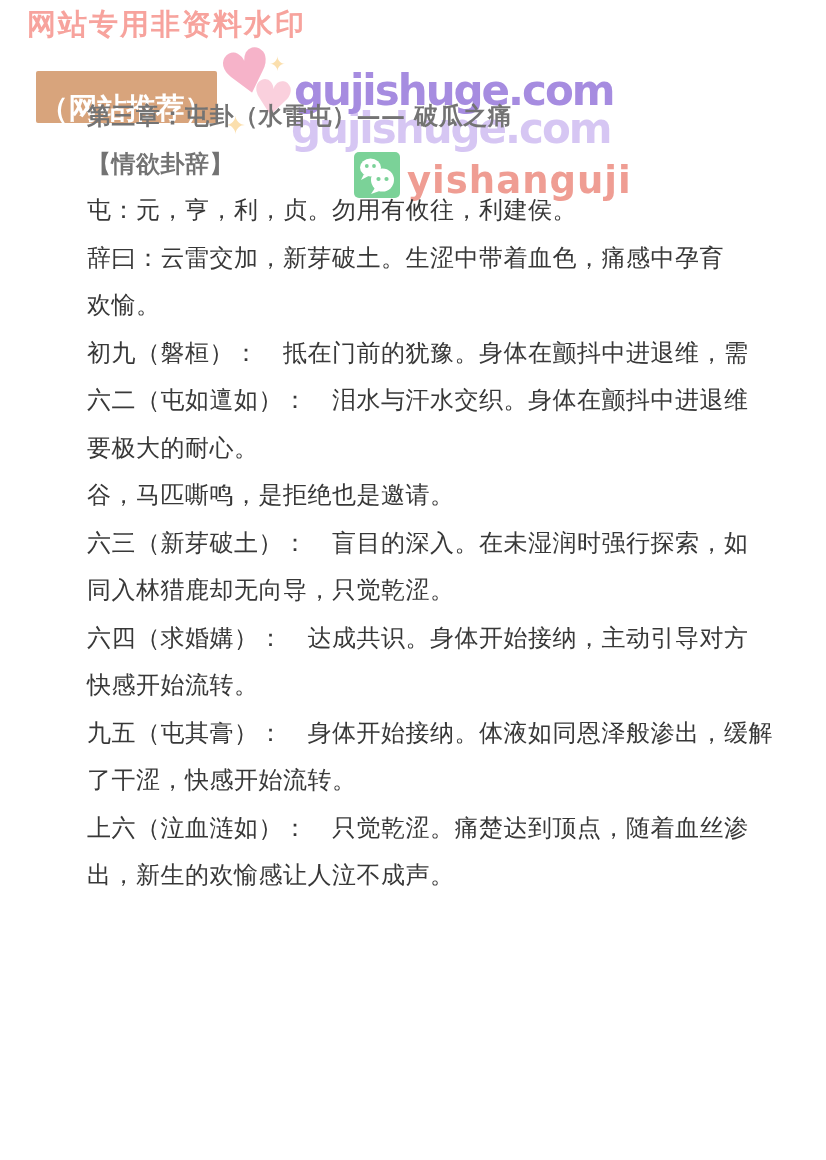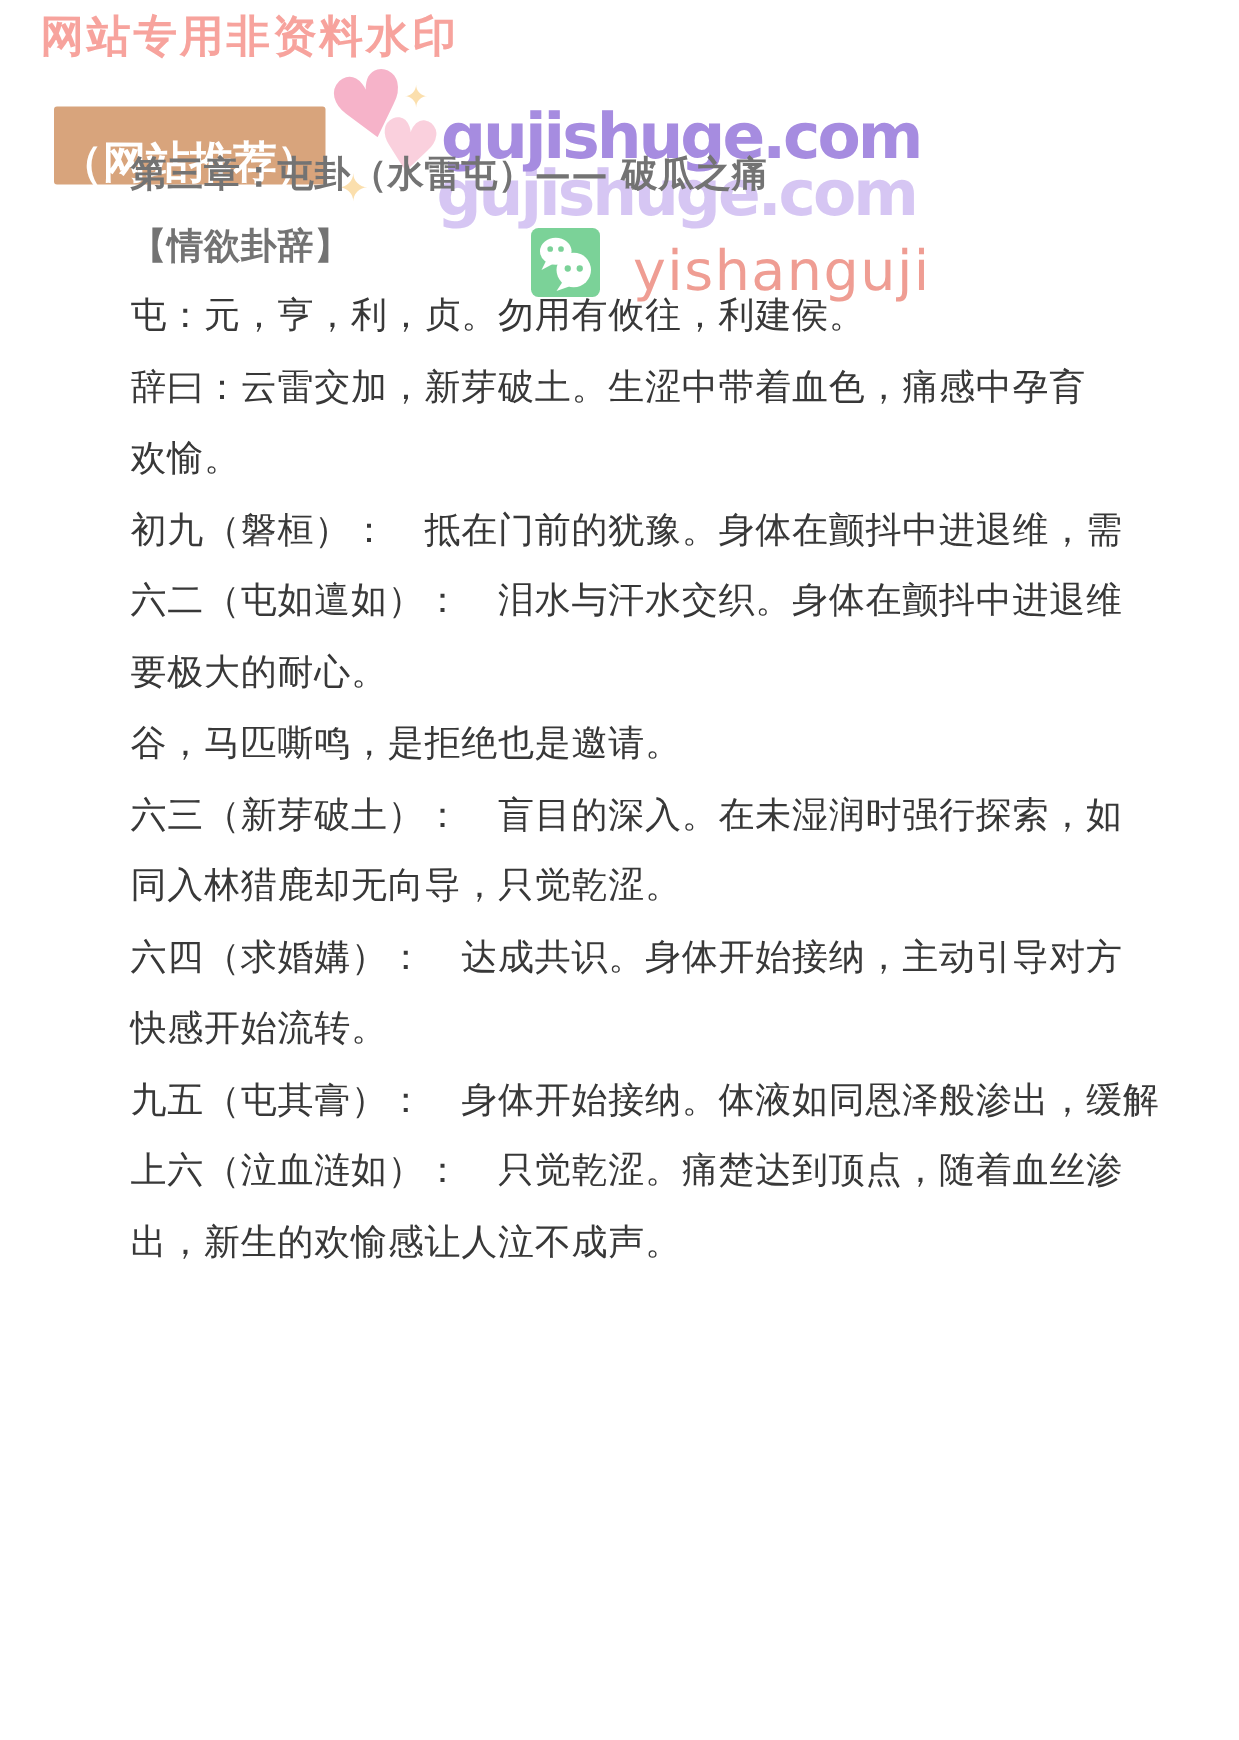--- a/index.html
+++ b/index.html
@@ -38,22 +38,22 @@
     font-family:"DejaVu Sans", sans-serif;
     font-weight:bold;font-size:42px;letter-spacing:-2px;
     white-space:nowrap;line-height:1;
   }
   .logo-main{left:294px;top:70px;color:#a68ce0;}
   .logo-echo{left:291px;top:108px;color:#cfbdf1;opacity:.85;}
   .wechat{left:354px;top:152px;display:flex;align-items:flex-start;}
   .wx-icon{display:block;width:46px;height:46px;}
   .wx-label{
     font-family:"DejaVu Sans", sans-serif;
-    font-weight:normal;font-size:37px;letter-spacing:1px;
-    color:#ef9d93;line-height:1;margin:10px 0 0 22px;white-space:nowrap;text-align:right;
+    font-weight:bold;font-size:37px;letter-spacing:1px;
+    color:#ef9d93;line-height:1;margin:10px 0 0 7px;white-space:nowrap;text-align:right;
   }
   
   .content{
     position:absolute;z-index:2;
     left:87px;top:92px;width:690px;
     font-size:24px;letter-spacing:.5px;color:#383838;
   }
   .line{height:47.5px;line-height:47.5px;white-space:nowrap;}
   .b{font-weight:bold;color:#737373;}
 </style>
@@ -105,17 +105,18 @@
     <div class="line">欢愉。</div>
     <div class="line">初九（磐桓）：　抵在门前的犹豫。身体在颤抖中进退维，需</div>
     <div class="line">六二（屯如邅如）：　泪水与汗水交织。身体在颤抖中进退维</div>
     <div class="line">要极大的耐心。</div>
     <div class="line">谷，马匹嘶鸣，是拒绝也是邀请。</div>
     <div class="line">六三（新芽破土）：　盲目的深入。在未湿润时强行探索，如</div>
     <div class="line">同入林猎鹿却无向导，只觉乾涩。</div>
     <div class="line">六四（求婚媾）：　达成共识。身体开始接纳，主动引导对方</div>
     <div class="line">快感开始流转。</div>
     <div class="line">九五（屯其膏）：　身体开始接纳。体液如同恩泽般渗出，缓解</div>
+    <div class="line">了干涩，快感开始流转。</div>
     <div class="line">上六（泣血涟如）：　只觉乾涩。痛楚达到顶点，随着血丝渗</div>
     <div class="line">出，新生的欢愉感让人泣不成声。</div>
   </main>
 
 </div>
 
 </body></html>

